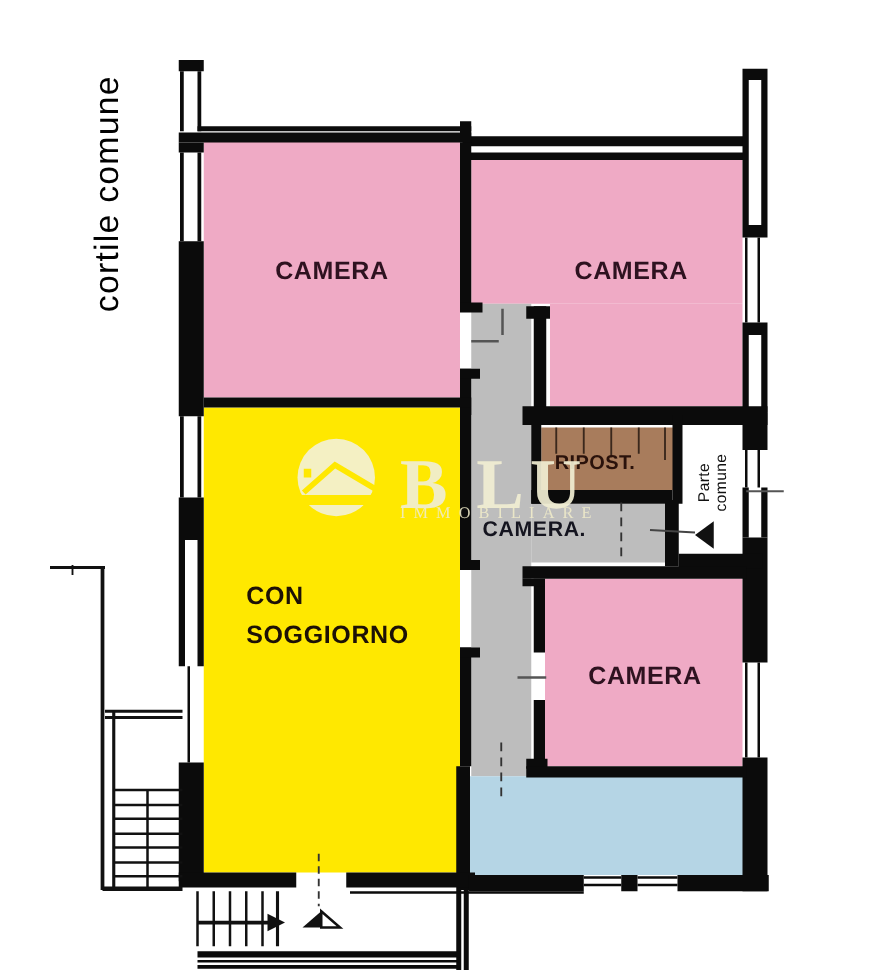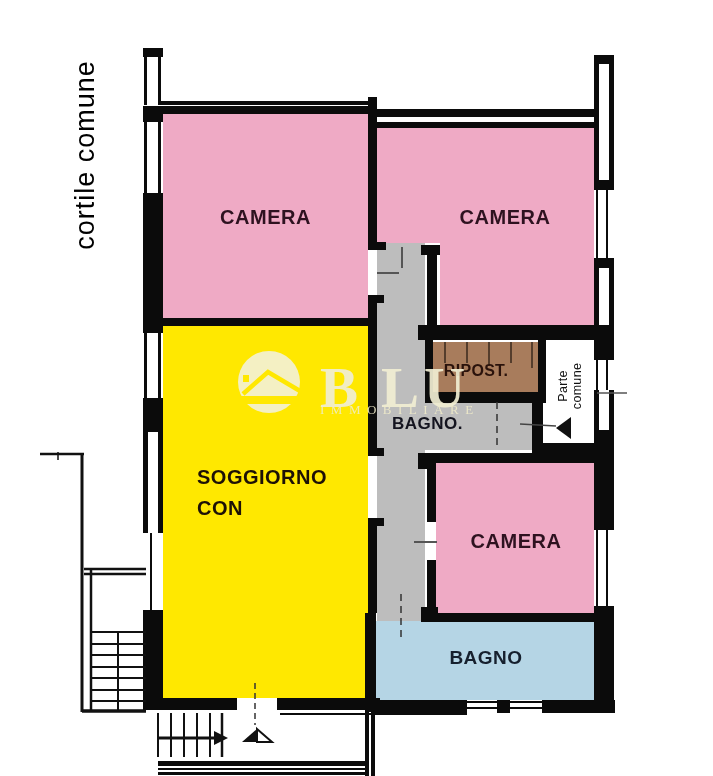--- a/index.html
+++ b/index.html
@@ -187,29 +187,28 @@
 
   <div class="lbl lbl-cortile" style="left:-48px;top:138px;width:270px;height:34px;">cortile comune</div>
 
   <div class="lbl lbl-camera" style="left:163px;top:206px;width:205px;">CAMERA</div>
 
   <div class="lbl lbl-camera" style="left:420px;top:206px;width:170px;">CAMERA</div>
 
   <div class="lbl lbl-camera" style="left:436px;top:530px;width:160px;">CAMERA</div>
 
   <div class="lbl lbl-sogg" style="left:197px;top:462px;width:170px;">
+    <div>CON</div>
     <div>SOGGIORNO</div>
-    <div>CON</div>
   </div>
 
-  <div class="lbl lbl-disimp" style="left:380px;top:414px;width:95px;">BAGNO.</div>
+  <div class="lbl lbl-disimp" style="left:380px;top:414px;width:95px;">CAMERA.</div>
 
   <div class="lbl lbl-ripost" style="left:433px;top:362px;width:86px;">RIPOST.</div>
 
-  <div class="lbl lbl-bagno" style="left:375px;top:647px;width:222px;">BAGNO</div>
 
   <div class="lbl lbl-parte" style="left:524px;top:372px;width:92px;height:28px;">
     <div>Parte</div>
     <div>comune</div>
   </div>
 
   <svg id="watermark" width="713" height="776" viewBox="0 0 713 776">
     <g>
       <circle cx="269" cy="382" r="31" fill="rgba(243,240,205,0.95)"></circle>
       <rect x="240" y="396" width="58" height="8" fill="#FFE800"></rect>

